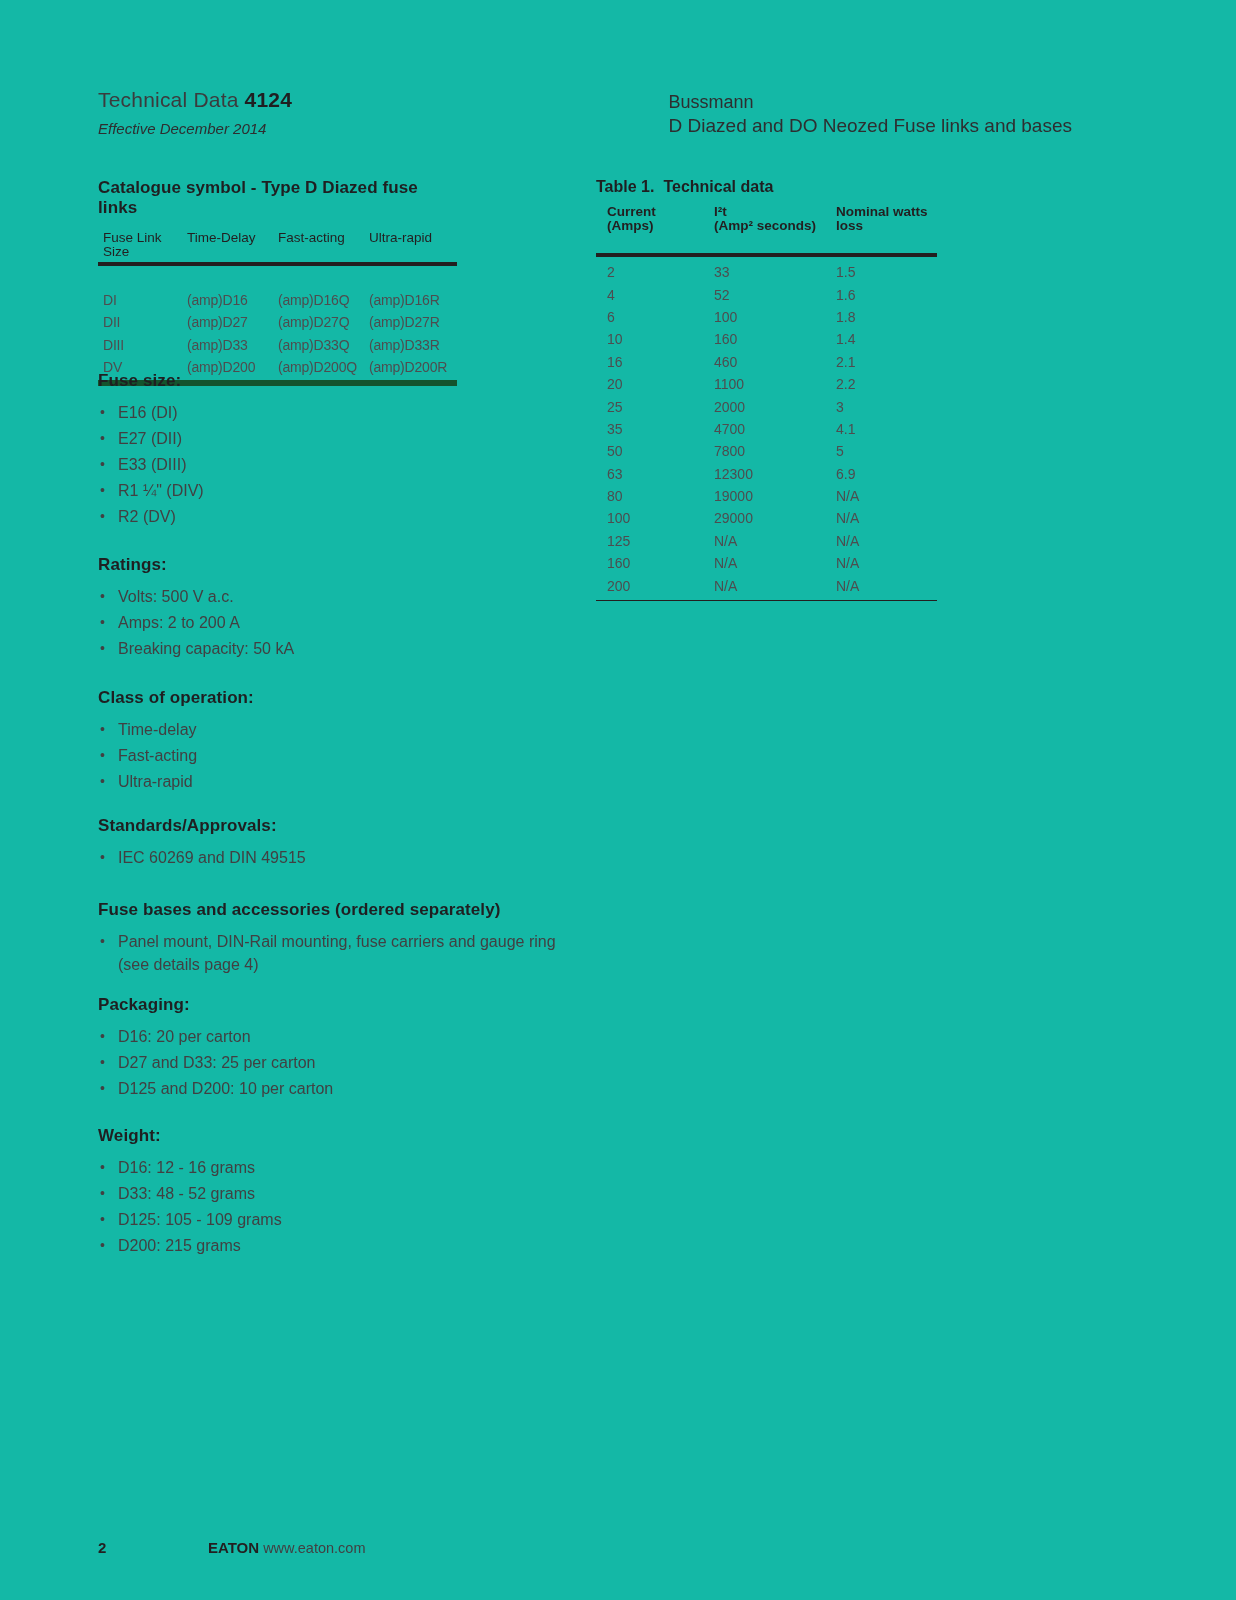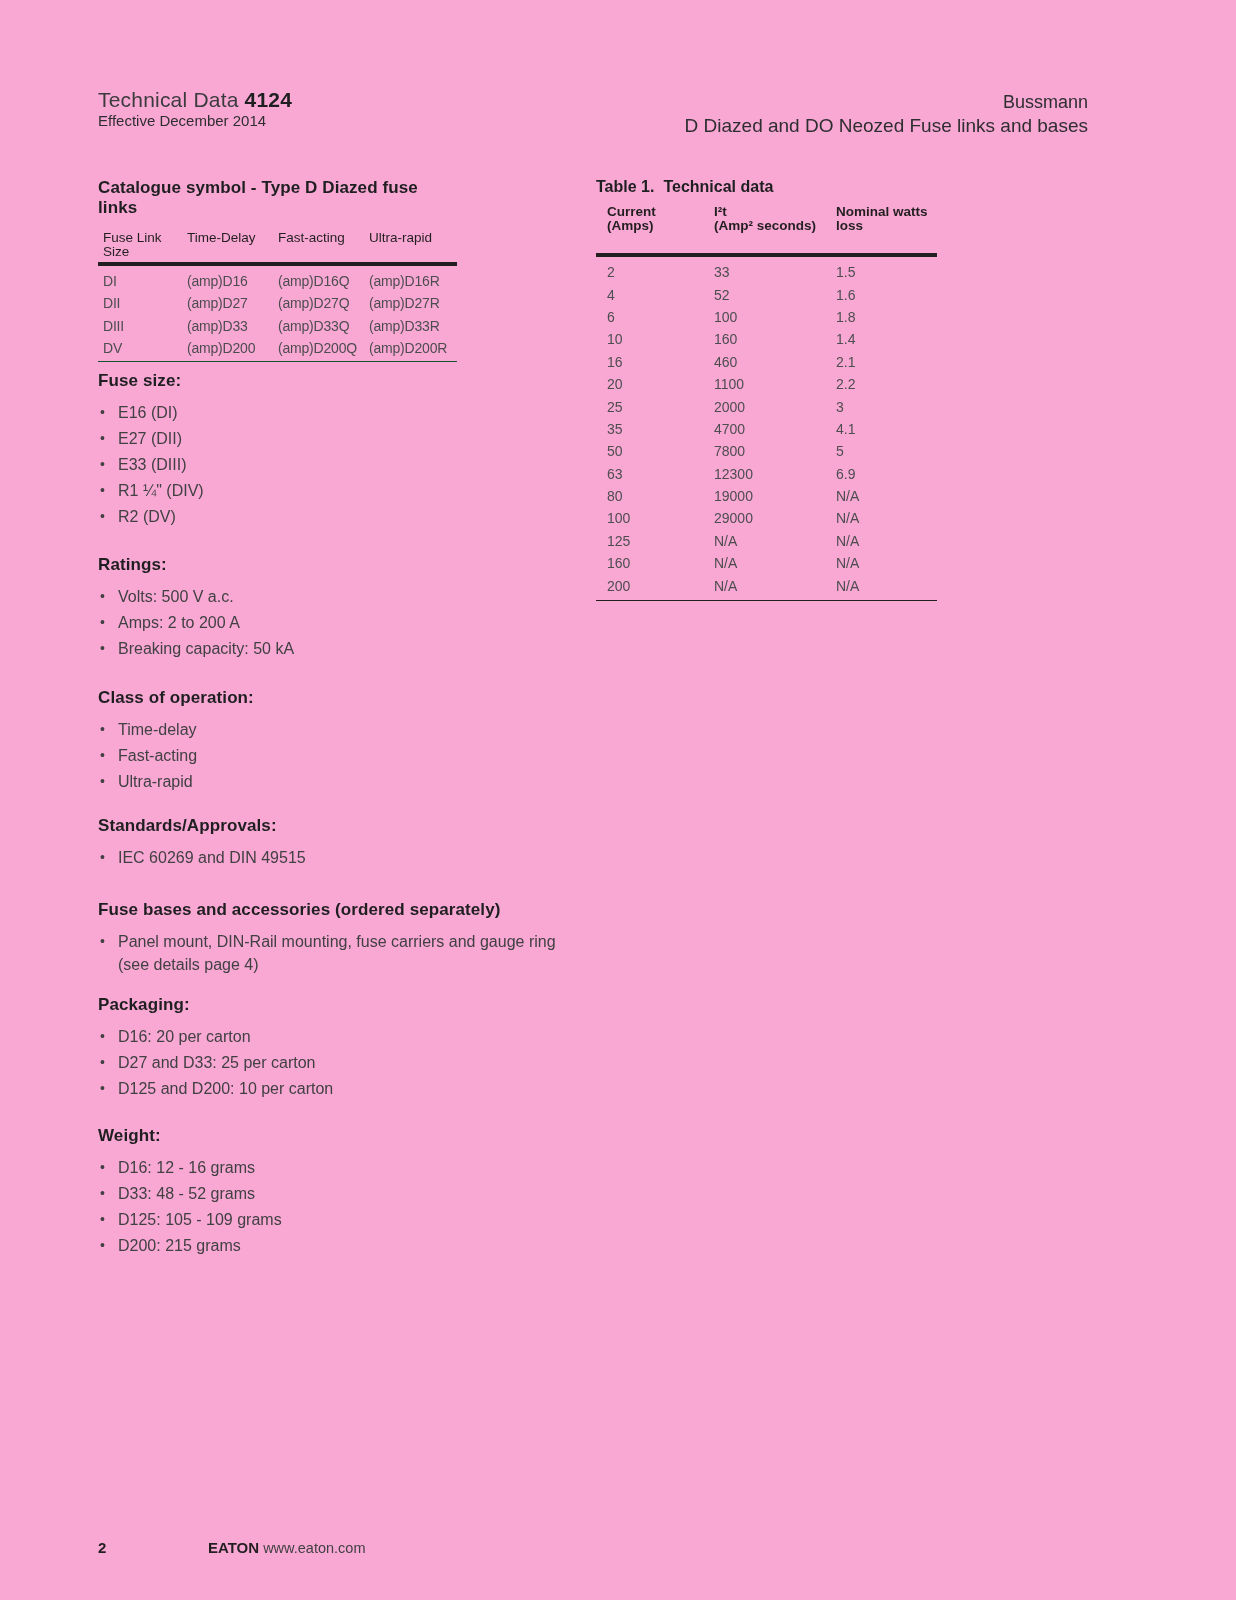--- a/index.html
+++ b/index.html
@@ -1,40 +1,40 @@
 <!DOCTYPE html>
 <html><head>
 <meta charset="utf-8">
 <style>
   html,body{margin:0;padding:0;background:#ffffff;}
   body{width:1236px;height:1600px;position:relative;overflow:hidden;
        font-family:"Liberation Sans","DejaVu Sans",sans-serif;
        -webkit-font-smoothing:antialiased;}
-  .page{position:absolute;inset:0;background:#f9a8d4;}
+  .page{position:absolute;inset:0;background:#14b8a6;}
   .bold{font-weight:bold;}
 
   
   .hdr-left{position:absolute;left:98px;top:88px;}
   .doc-title{font-size:21px;color:#3b3b3d;letter-spacing:0.2px;}
   .doc-title .num{font-weight:bold;color:#1f1f21;}
-  .effective{font-size:15px;color:#2e2e30;font-weight:500;}
-  .hdr-right{position:absolute;right:148px;top:92px;text-align:right;color:#2e2e30;}
+  .effective{margin-top:8px;font-size:15px;color:#2e2e30;font-weight:500;font-style:italic;}
+  .hdr-right{position:absolute;right:164px;top:92px;text-align:left;color:#2e2e30;}
   .brand{font-size:18px;line-height:20px;}
   .subtitle{font-size:19px;line-height:22px;margin-top:3px;}
 
   
   h3{font-family:inherit;font-size:17px;font-weight:bold;color:#1f1f21;margin:0 0 10px 0;letter-spacing:0.1px;}
 
   
   .catalogue{position:absolute;left:98px;top:178px;width:359px;}
   .catalogue h3{margin-bottom:13px;}
   .cat-hrow{display:grid;grid-template-columns:84px 91px 91px 93px;align-items:start;
             border-bottom:4px solid #231f20;padding-bottom:3px;}
   .cat-hcell{font-size:13.5px;font-weight:normal;color:#231f20;line-height:14px;padding-left:5px;}
-  .cat-rows{border-bottom:1px solid #14532d;padding:4px 0 2px 0;}
+  .cat-rows{border-bottom:6px solid #14532d;padding:4px 0 2px 0;margin-top:19px;}
   .cat-row{display:grid;grid-template-columns:84px 91px 91px 93px;height:22.3px;align-items:center;}
   .cat-cell{font-size:14px;color:#4d4d4f;padding-left:5px;letter-spacing:-0.2px;white-space:nowrap;}
 
   
   .section{position:absolute;left:98px;width:470px;}
   .section ul{list-style:none;margin:0;padding:0;}
   .section li{position:relative;padding-left:20px;font-size:16px;line-height:23px;
               margin-top:3px;color:#414042;width:452px;}
   .section li::before{content:"•";position:absolute;left:2px;top:0;color:#414042;font-size:14px;}
 

